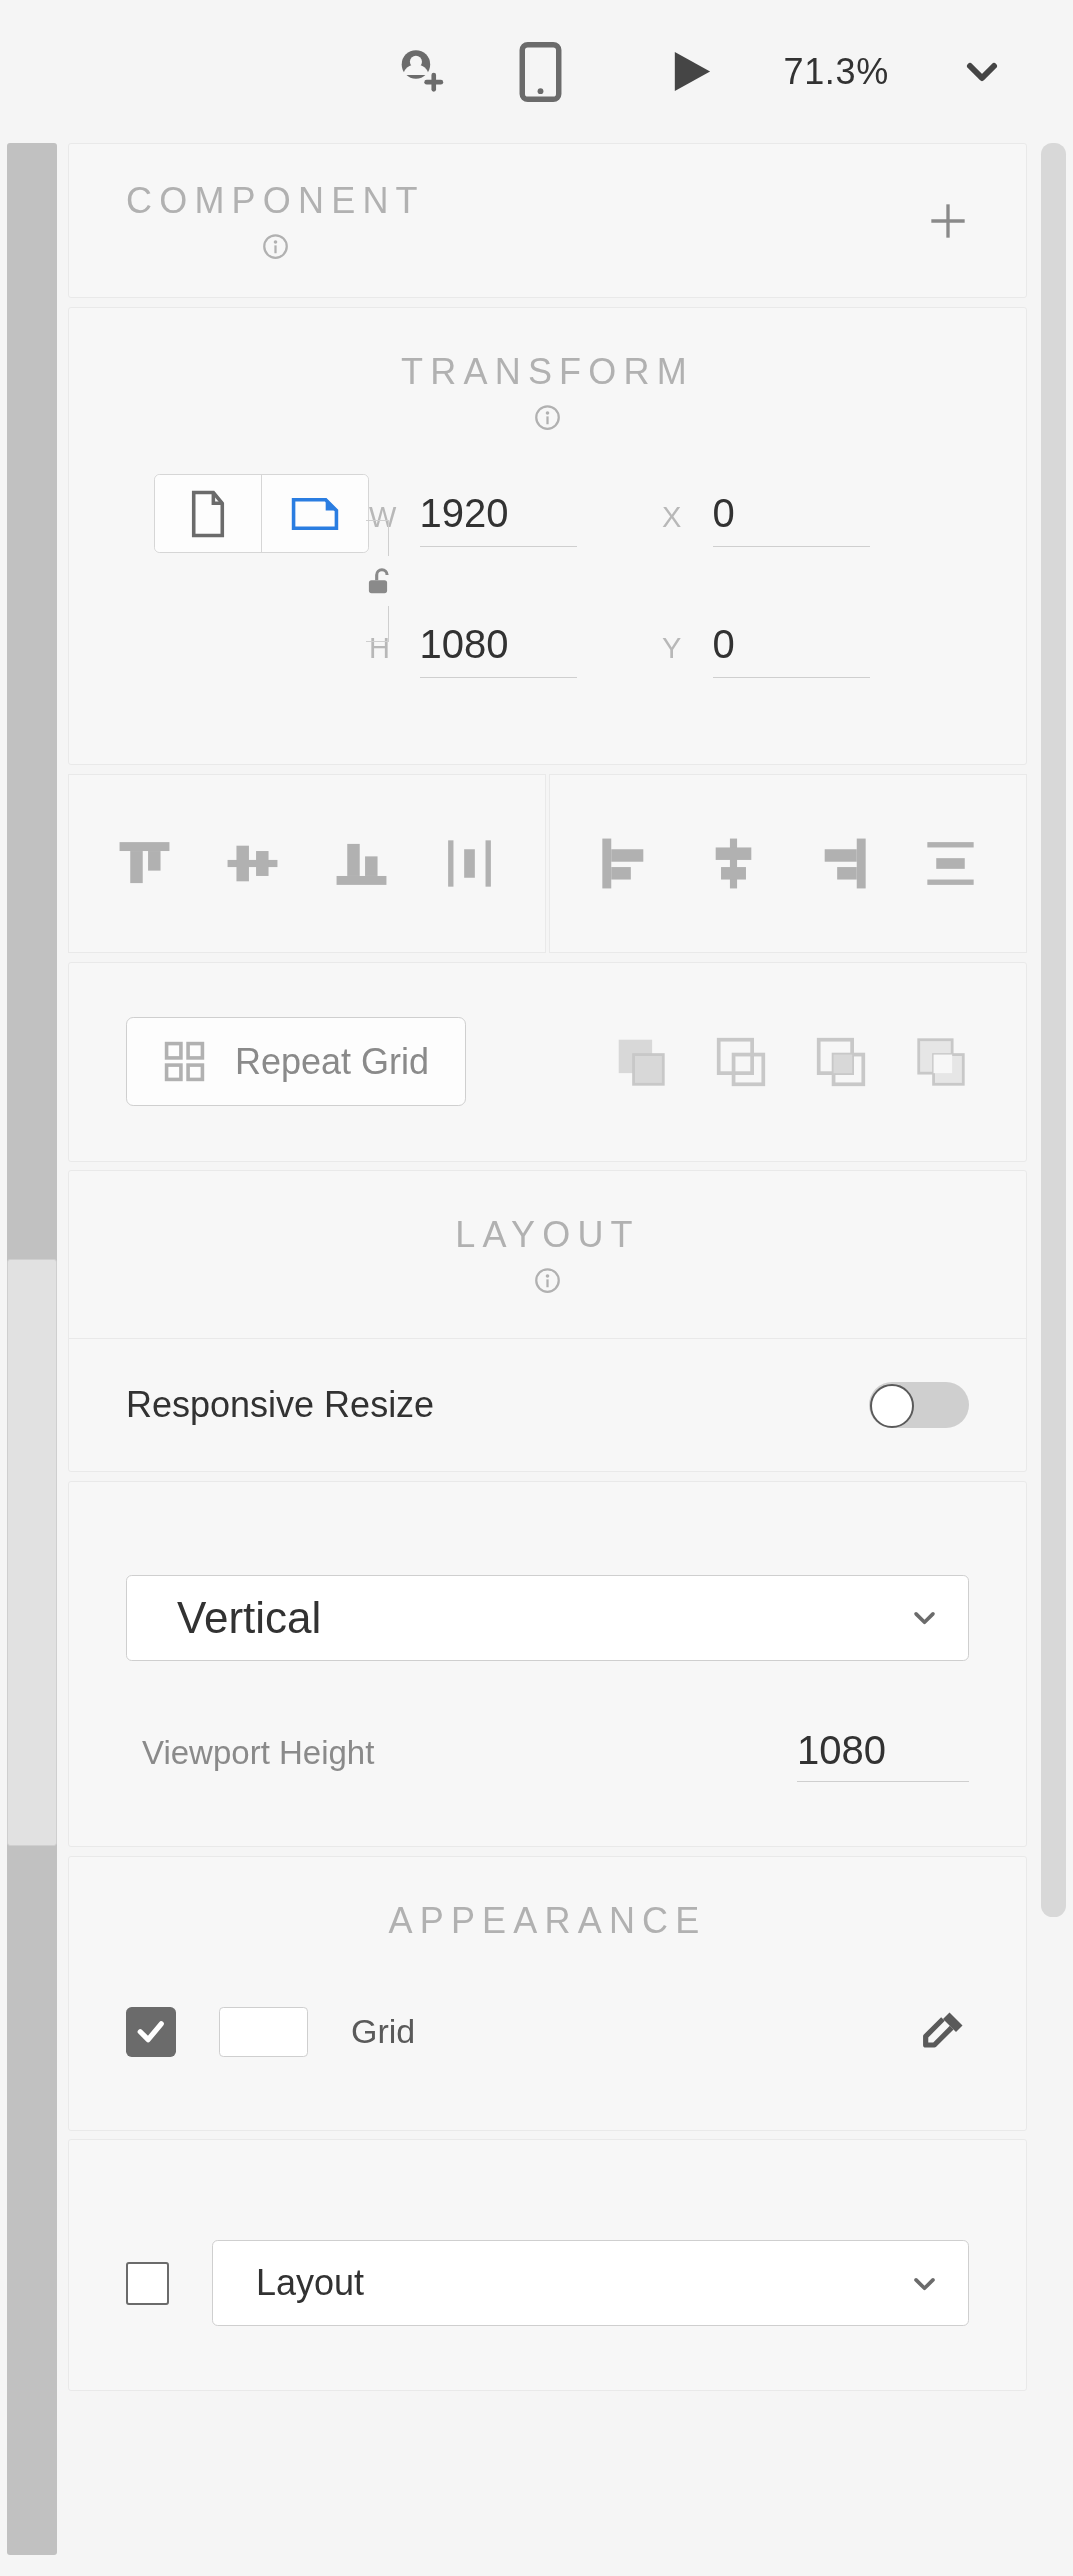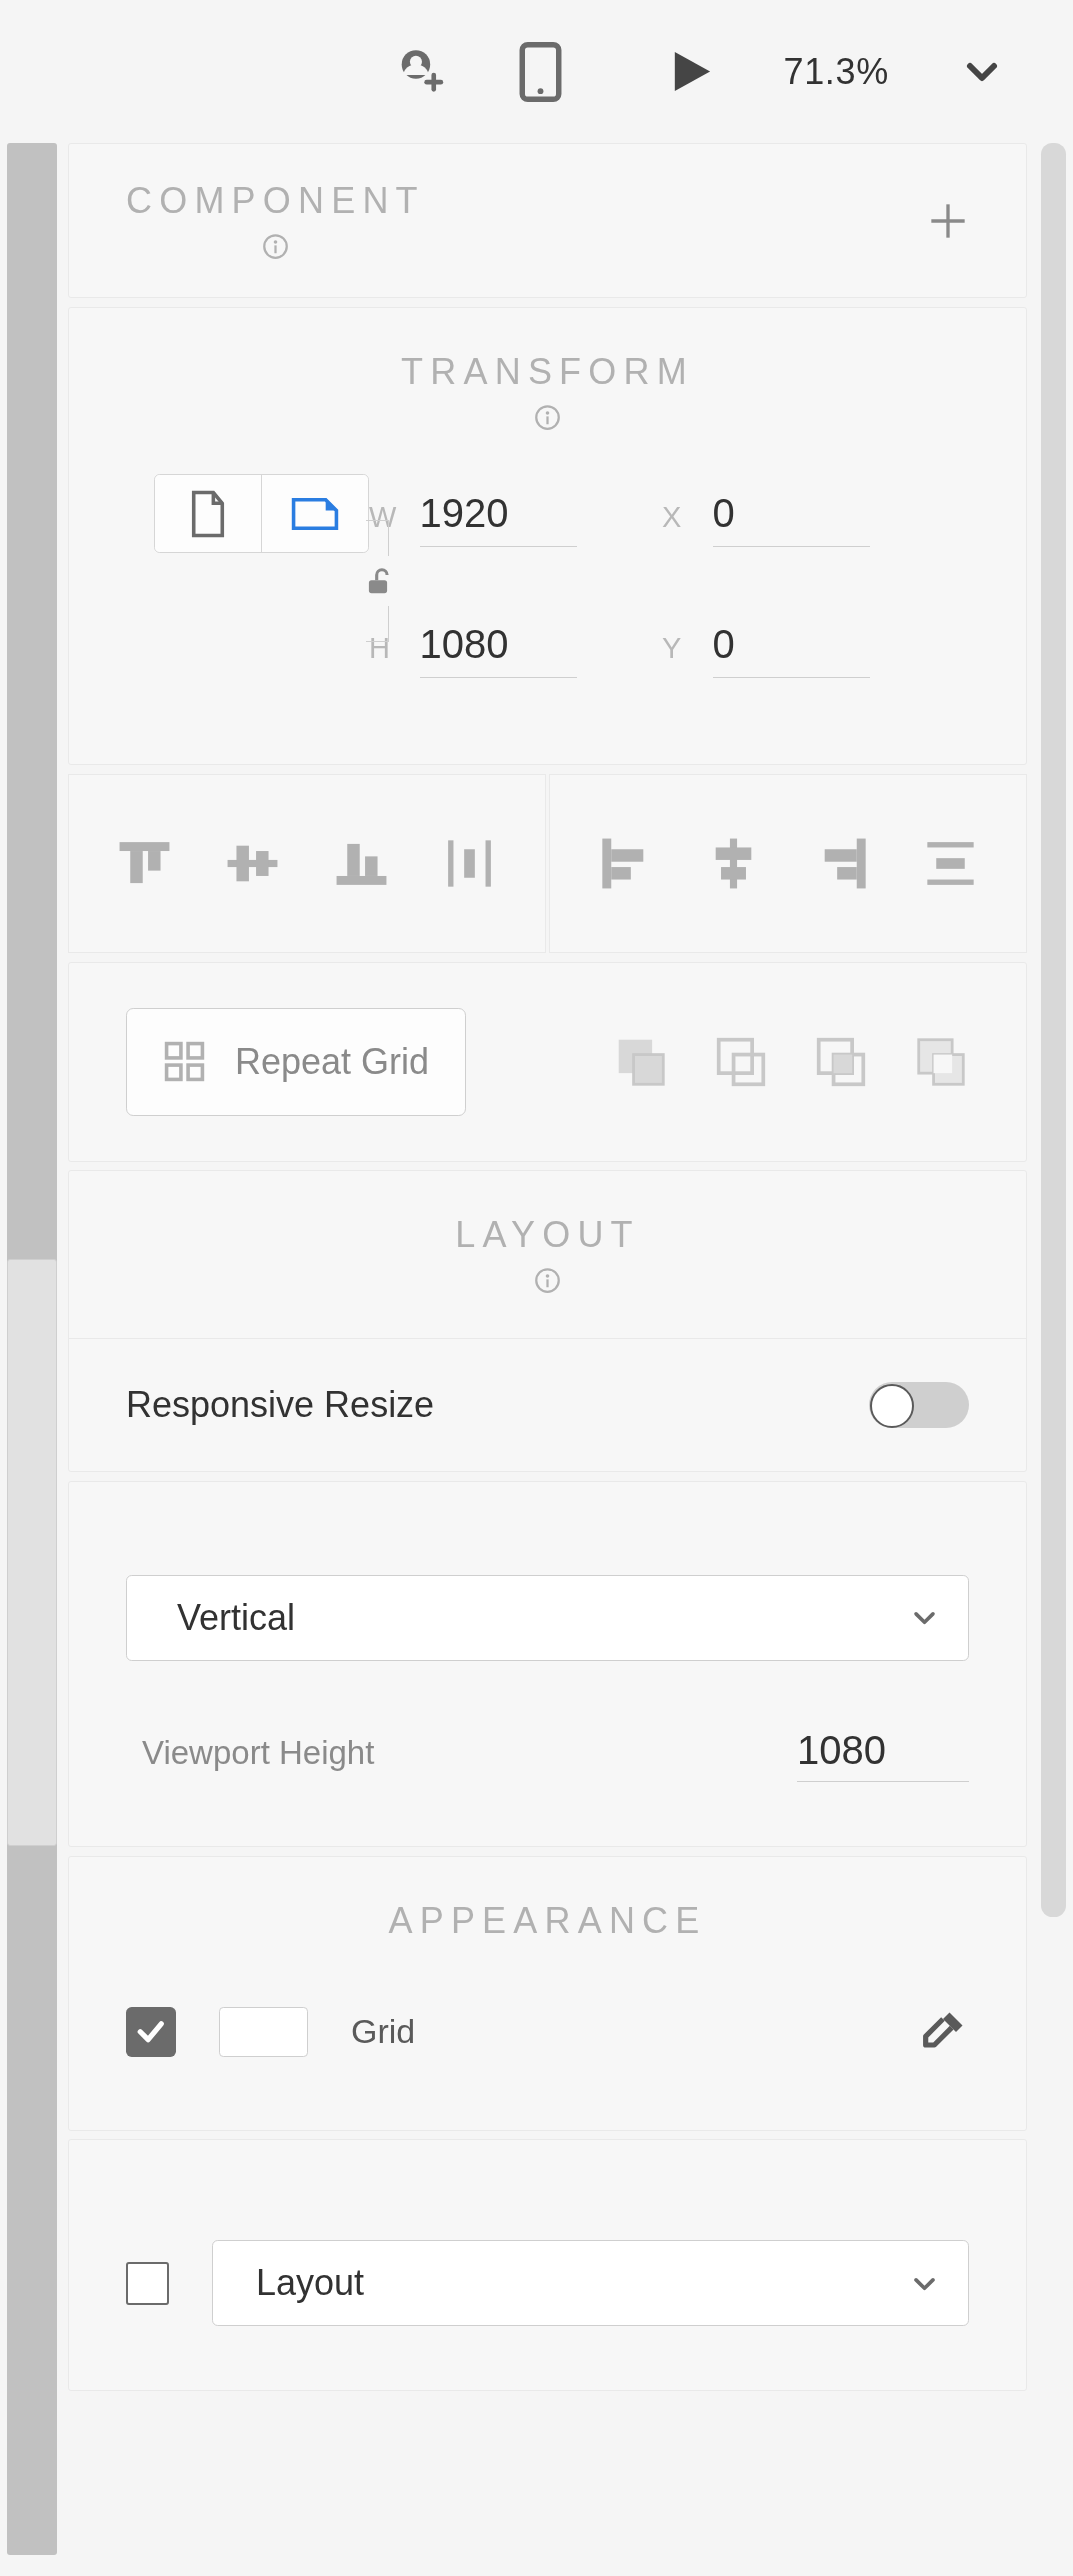--- a/index.html
+++ b/index.html
@@ -215,21 +215,21 @@
     justify-content: space-between;
   }
   .repeat-btn {
     display: flex;
     align-items: center;
     gap: 29px;
     border: 1.4px solid #cfcfcf;
     border-radius: 7.2px;
     padding: 14.3px 36px;
     background: #fdfdfd;
-    height: 108px;
+    height: 89px;
   }
   .repeat-label {
     font-size: 36px;
     color: #8a8a8a;
   }
   .bool-ops {
     display: flex;
     gap: 43px;
     margin-left: 29px;
   }
@@ -283,21 +283,21 @@
   .select {
     margin-top: 50px;
     border: 1.4px solid #cfcfcf;
     border-radius: 5.7px;
     background: #fff;
     height: 86px;
     display: flex;
     align-items: center;
     justify-content: space-between;
     padding: 0 29px 0 50px;
-    font-size: 36px;
+    font-size: 44px;
     color: #323232;
   }
   .vh-row {
     margin-top: 64px;
     display: flex;
     align-items: center;
     justify-content: space-between;
     margin-left: 16px;
   }
   .vh-label {

